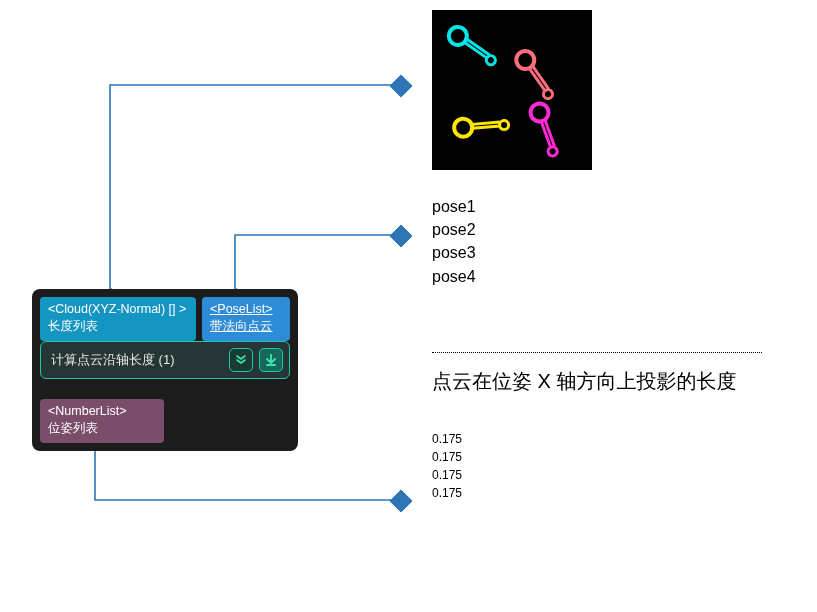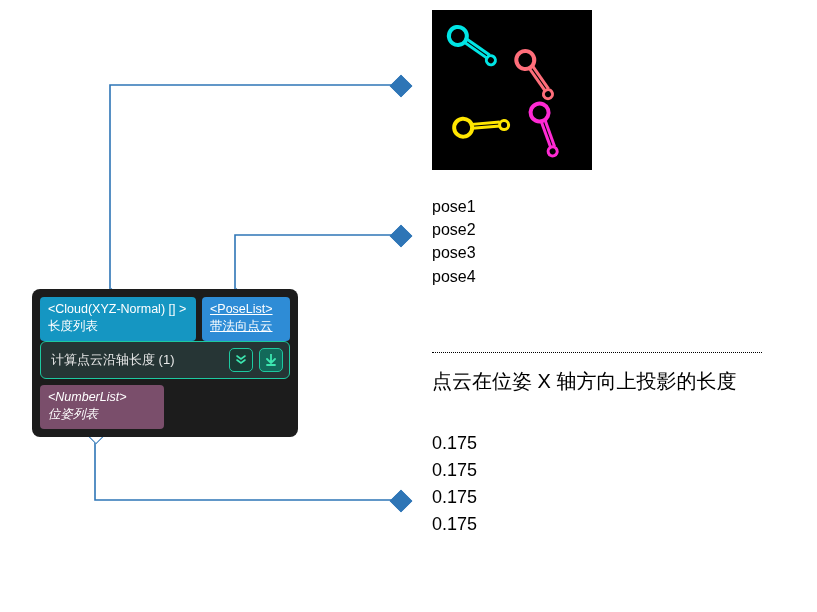--- a/index.html
+++ b/index.html
@@ -57,21 +57,21 @@
     text-decoration: underline;
   }
   .port-title-row {
     display: flex;
     align-items: center;
     justify-content: space-between;
     background: #263535;
     border: 1.5px solid #1dc9a0;
     border-radius: 6px;
     padding: 6px 6px 6px 10px;
-    margin-bottom: 6px;
+    margin-bottom: 20px;
   }
   .port-title-row .label {
     font-size: 13px;
     color: #e8e8e8;
   }
   .title-buttons {
     display: flex;
     gap: 6px;
   }
   .sq-btn {
@@ -86,21 +86,20 @@
     font-size: 13px;
     box-sizing: border-box;
   }
   .sq-btn.solid {
     background: #13695a;
   }
 
   .port-out {
     background: #7a4e6b;
     width: 108px;
-    font-style: italic;
   }
 
   
   .image-preview {
     position: absolute;
     left: 432px;
     top: 10px;
     width: 160px;
     height: 160px;
     background: #000;
@@ -123,21 +122,21 @@
   .proj-title {
     position: absolute;
     left: 432px;
     top: 368px;
     font-size: 20px;
   }
   .value-list {
     position: absolute;
     left: 432px;
     top: 430px;
-    font-size: 18px;
+    font-size: 12px;
     line-height: 1.5;
   }
 
   
   .diamond {
     position: absolute;
     width: 14px; height: 14px;
     transform: rotate(45deg);
     background: #fff;
     border: 1.5px solid #2e75b6;

